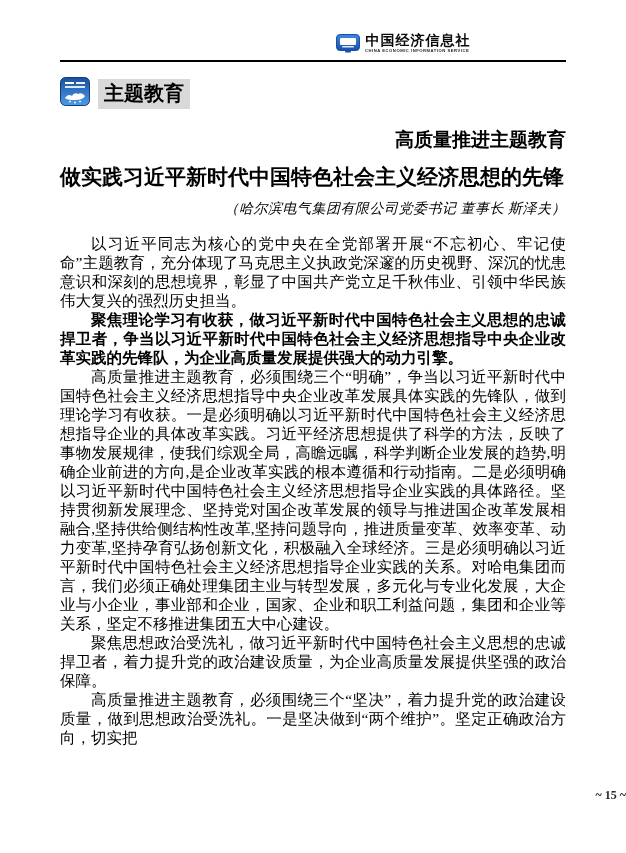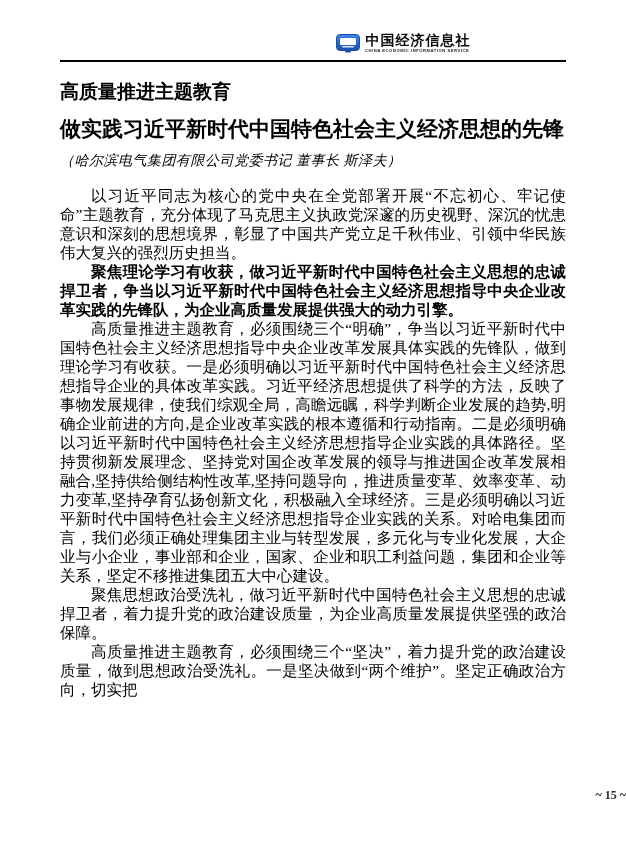--- a/index.html
+++ b/index.html
@@ -33,31 +33,31 @@
   
   .badge-row{display:flex;align-items:center;gap:8px;margin-top:15px;}
   .badge-icon{flex:0 0 auto;}
   .badge-label{
     font-family:"Liberation Sans","DejaVu Sans",sans-serif;
     font-weight:700;font-size:20px;color:#000;
     background:#d9d9d9;padding:1px 6px 2px 6px;
   }
   
   .title{
-    margin-top:17px;text-align:left;
+    margin-top:17px;text-align:right;
     font-family:"Liberation Sans","DejaVu Sans",sans-serif;
     font-weight:700;font-size:19px;color:#000;
   }
   .subtitle{
     margin-top:10px;
     font-family:"Liberation Sans","DejaVu Sans",sans-serif;
     font-weight:700;font-size:21px;color:#000;
   }
   .byline{
-    margin-top:9px;text-align:left;
+    margin-top:9px;text-align:right;
     font-style:italic;
     font-size:14px;color:#000;letter-spacing:0.5px;
   }
   
   .body{
     margin-top:16px;
     font-size:15.5px;line-height:19px;
     text-align:justify;text-justify:inter-ideograph;
     color:#000;
   }
@@ -98,20 +98,41 @@
         </span>
         <span class="logo-text">
           <span class="logo-name">中国经济信息社</span>
           <span class="logo-sub">CHINA ECONOMIC INFORMATION SERVICE</span>
         </span>
       </div>
     </div>
     <div class="header-rule"></div>
   </div>
 
+  <div class="badge-row">
+    <span class="badge-icon">
+      <svg width="30" height="29" viewBox="0 0 30 29">
+        <defs>
+          <linearGradient id="lg2" x1="0" y1="0" x2="0" y2="1">
+            <stop offset="0" stop-color="#1b4f9e"></stop>
+            <stop offset="1" stop-color="#4d9be8"></stop>
+          </linearGradient>
+        </defs>
+        <rect x="0.5" y="0.5" width="29" height="28" rx="5" fill="url(#lg2)" stroke="#143c7a"></rect>
+        <rect x="5" y="5" width="9" height="2" fill="#ffffff"></rect>
+        <rect x="16" y="5" width="9" height="2" fill="#e8f1fd"></rect>
+        <rect x="5" y="9" width="20" height="2" fill="#ffffff" opacity="0.85"></rect>
+        <path d="M5 21 q3 -5 7 -2 q2 -4 6 -2 q4 -2 7 2 q-2 4 -10 4 q-8 0 -10 -2 z" fill="#ffffff"></path>
+        <circle cx="10" cy="24.5" r="0.9" fill="#ffffff"></circle>
+        <circle cx="15" cy="25.5" r="0.9" fill="#ffffff"></circle>
+        <circle cx="20" cy="24.5" r="0.9" fill="#ffffff"></circle>
+      </svg>
+    </span>
+    <span class="badge-label">主题教育</span>
+  </div>
 
   <div class="title">高质量推进主题教育</div>
   <div class="subtitle">做实践习近平新时代中国特色社会主义经济思想的先锋</div>
   <div class="byline">（哈尔滨电气集团有限公司党委书记 董事长 斯泽夫）</div>
 
   <div class="body">
       <p class="para">以习近平同志为核心的党中央在全党部署开展“不忘初心、牢记使命”主题教育，充分体现了马克思主义执政党深邃的历史视野、深沉的忧患意识和深刻的思想境界，彰显了中国共产党立足千秋伟业、引领中华民族伟大复兴的强烈历史担当。</p>
       <p class="para bold">聚焦理论学习有收获，做习近平新时代中国特色社会主义思想的忠诚捍卫者，争当以习近平新时代中国特色社会主义经济思想指导中央企业改革实践的先锋队，为企业高质量发展提供强大的动力引擎。</p>
       <p class="para">高质量推进主题教育，必须围绕三个“明确”，争当以习近平新时代中国特色社会主义经济思想指导中央企业改革发展具体实践的先锋队，做到理论学习有收获。一是必须明确以习近平新时代中国特色社会主义经济思想指导企业的具体改革实践。习近平经济思想提供了科学的方法，反映了事物发展规律，使我们综观全局，高瞻远瞩，科学判断企业发展的趋势,明确企业前进的方向,是企业改革实践的根本遵循和行动指南。二是必须明确以习近平新时代中国特色社会主义经济思想指导企业实践的具体路径。坚持贯彻新发展理念、坚持党对国企改革发展的领导与推进国企改革发展相融合,坚持供给侧结构性改革,坚持问题导向，推进质量变革、效率变革、动力变革,坚持孕育弘扬创新文化，积极融入全球经济。三是必须明确以习近平新时代中国特色社会主义经济思想指导企业实践的关系。对哈电集团而言，我们必须正确处理集团主业与转型发展，多元化与专业化发展，大企业与小企业，事业部和企业，国家、企业和职工利益问题，集团和企业等关系，坚定不移推进集团五大中心建设。</p>
       <p class="para">聚焦思想政治受洗礼，做习近平新时代中国特色社会主义思想的忠诚捍卫者，着力提升党的政治建设质量，为企业高质量发展提供坚强的政治保障。</p>

